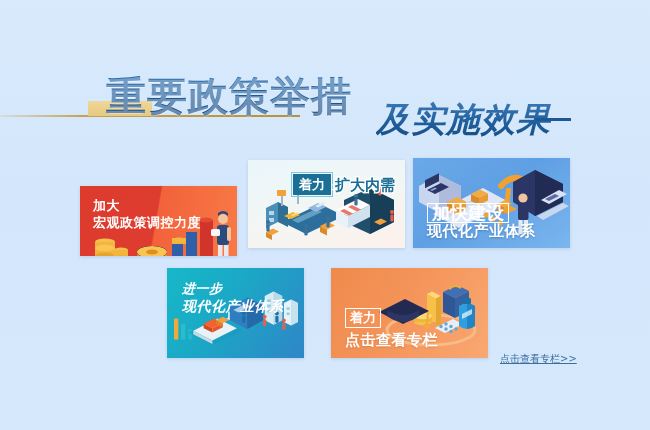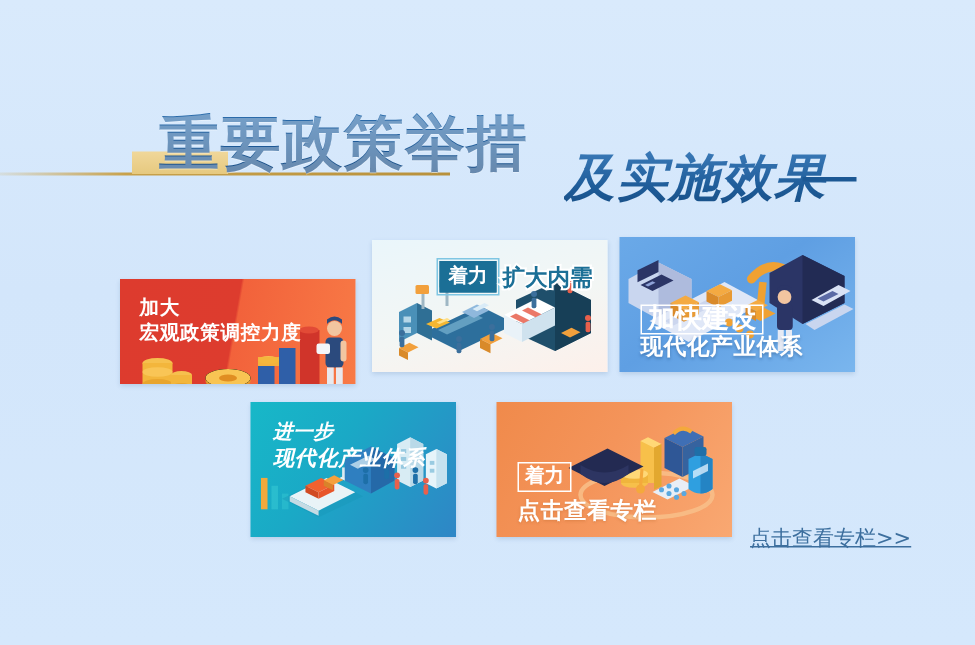--- a/index.html
+++ b/index.html
@@ -120,21 +120,21 @@
     font-family:"DejaVu Sans","Liberation Sans",sans-serif;
   }
   #card5 .lbl-bot { margin-top:4px; font-size:15px; line-height:17px; color:#fff;
     text-shadow:0 1px 2px rgba(160,80,20,.3); }
 
   .art { position:absolute; inset:0; z-index:1; }
 
   
   .cta {
     position:absolute; left:500px; top:350px;
-    font-size:14px; line-height:18px; color:#3d6f9e; font-weight:400;
+    font-size:10px; line-height:18px; color:#3d6f9e; font-weight:400;
     font-family:"DejaVu Sans","Liberation Sans",sans-serif;
     cursor:pointer; white-space:nowrap;
   }
 </style>
 </head>
 <body>
 
 <div class="title-zone">
   <div class="title-rule"></div>
   <div class="title-gold"></div>

